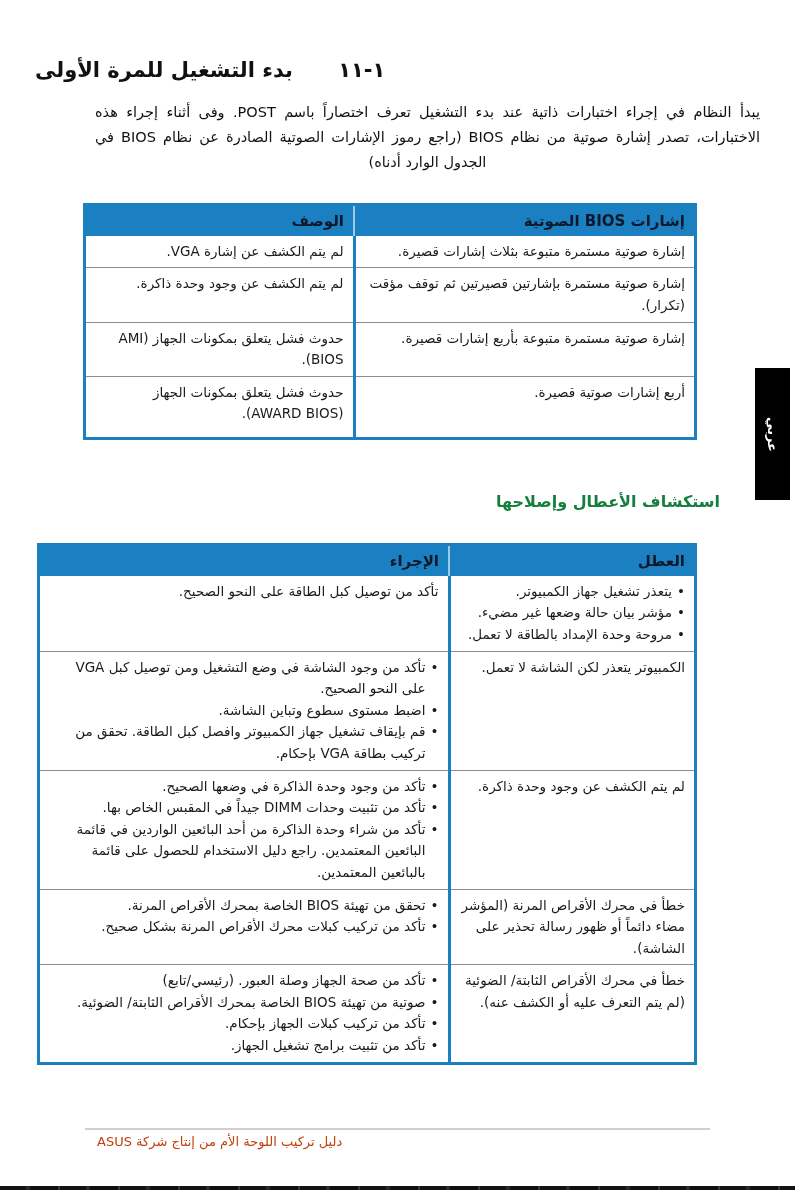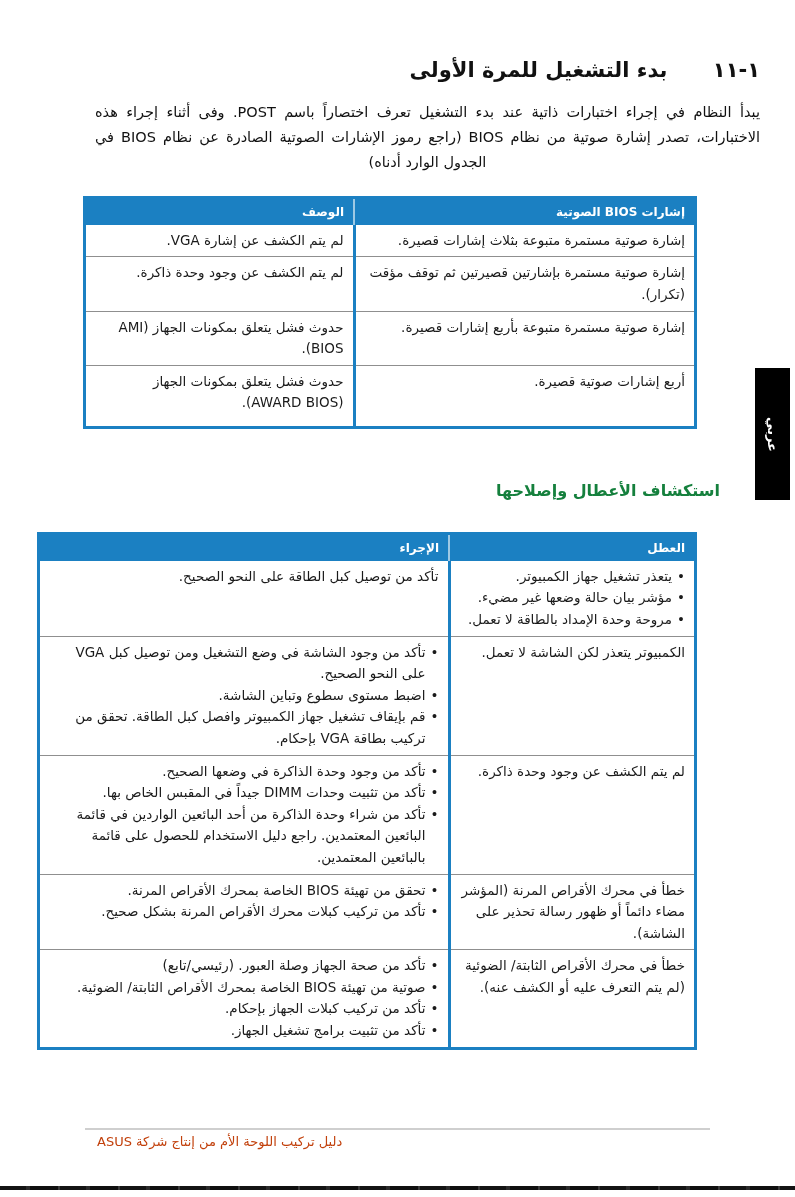--- a/index.html
+++ b/index.html
@@ -2,32 +2,32 @@
 <html lang="ar" dir="rtl"><head>
 <meta charset="utf-8">
 <style>
   html,body{margin:0;padding:0;background:#e8e8e8;}
   .page{
     position:relative;width:795px;height:1197px;margin:0 auto;background:#ffffff;
     font-family:"DejaVu Sans", sans-serif;color:#1a1a1a;direction:rtl;overflow:hidden;
   }
   .content{padding:58px 35px 0 35px;}
   
-  h1.title{font-size:21px;font-weight:bold;margin:0 0 18px 0;text-align:right;color:#111;}
+  h1.title{font-size:21px;font-weight:bold;margin:0 0 18px 0;text-align:left;color:#111;}
   h1.title .t-num{display:inline-block;margin-left:38px;}
   
   p.intro{
-    margin:0 0 21px 60px;font-size:14.5px;line-height:1.72;
+    margin:0 0 28px 60px;font-size:14.5px;line-height:1.72;
     text-align:justify;text-align-last:center;color:#111;
   }
   
   table{border-collapse:collapse;table-layout:fixed;}
   table.blue{border:3px solid #1b80c2;}
   table.blue thead th{
-    background:#1b80c2;color:#ffffff;font-weight:bold;font-size:12px;
+    background:#1b80c2;color:#0f172a;font-weight:bold;font-size:15px;
     text-align:right;padding:6px 9px;
   }
   table.blue thead th:first-child{border-left:2px solid #9ec9e4;padding-left:31px;}
   table.blue tbody td{
     vertical-align:top;font-size:13.5px;line-height:1.6;background:#fff;
     text-align:right;padding:5px 9px;
   }
   table.blue tbody td:first-child{border-left:3px solid #1b80c2;}
   table.blue tbody tr + tr td{border-top:1px solid #8f8f8f;}
   

